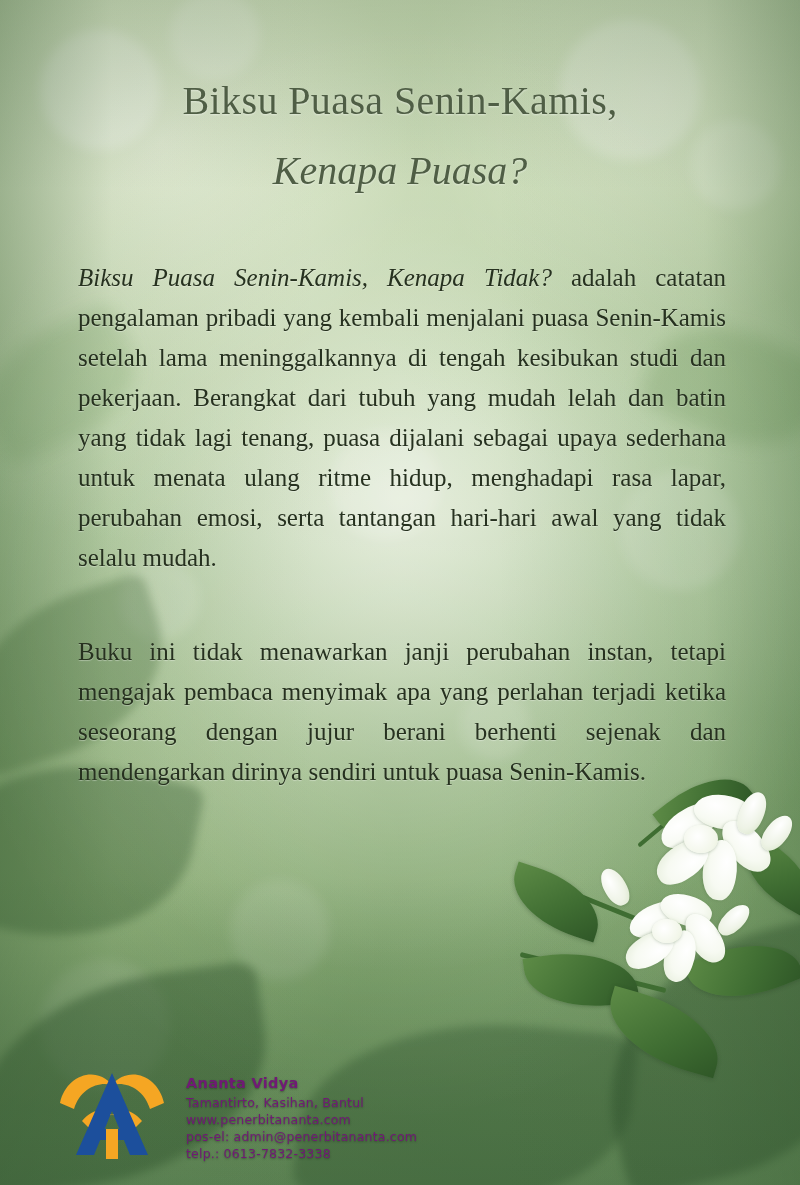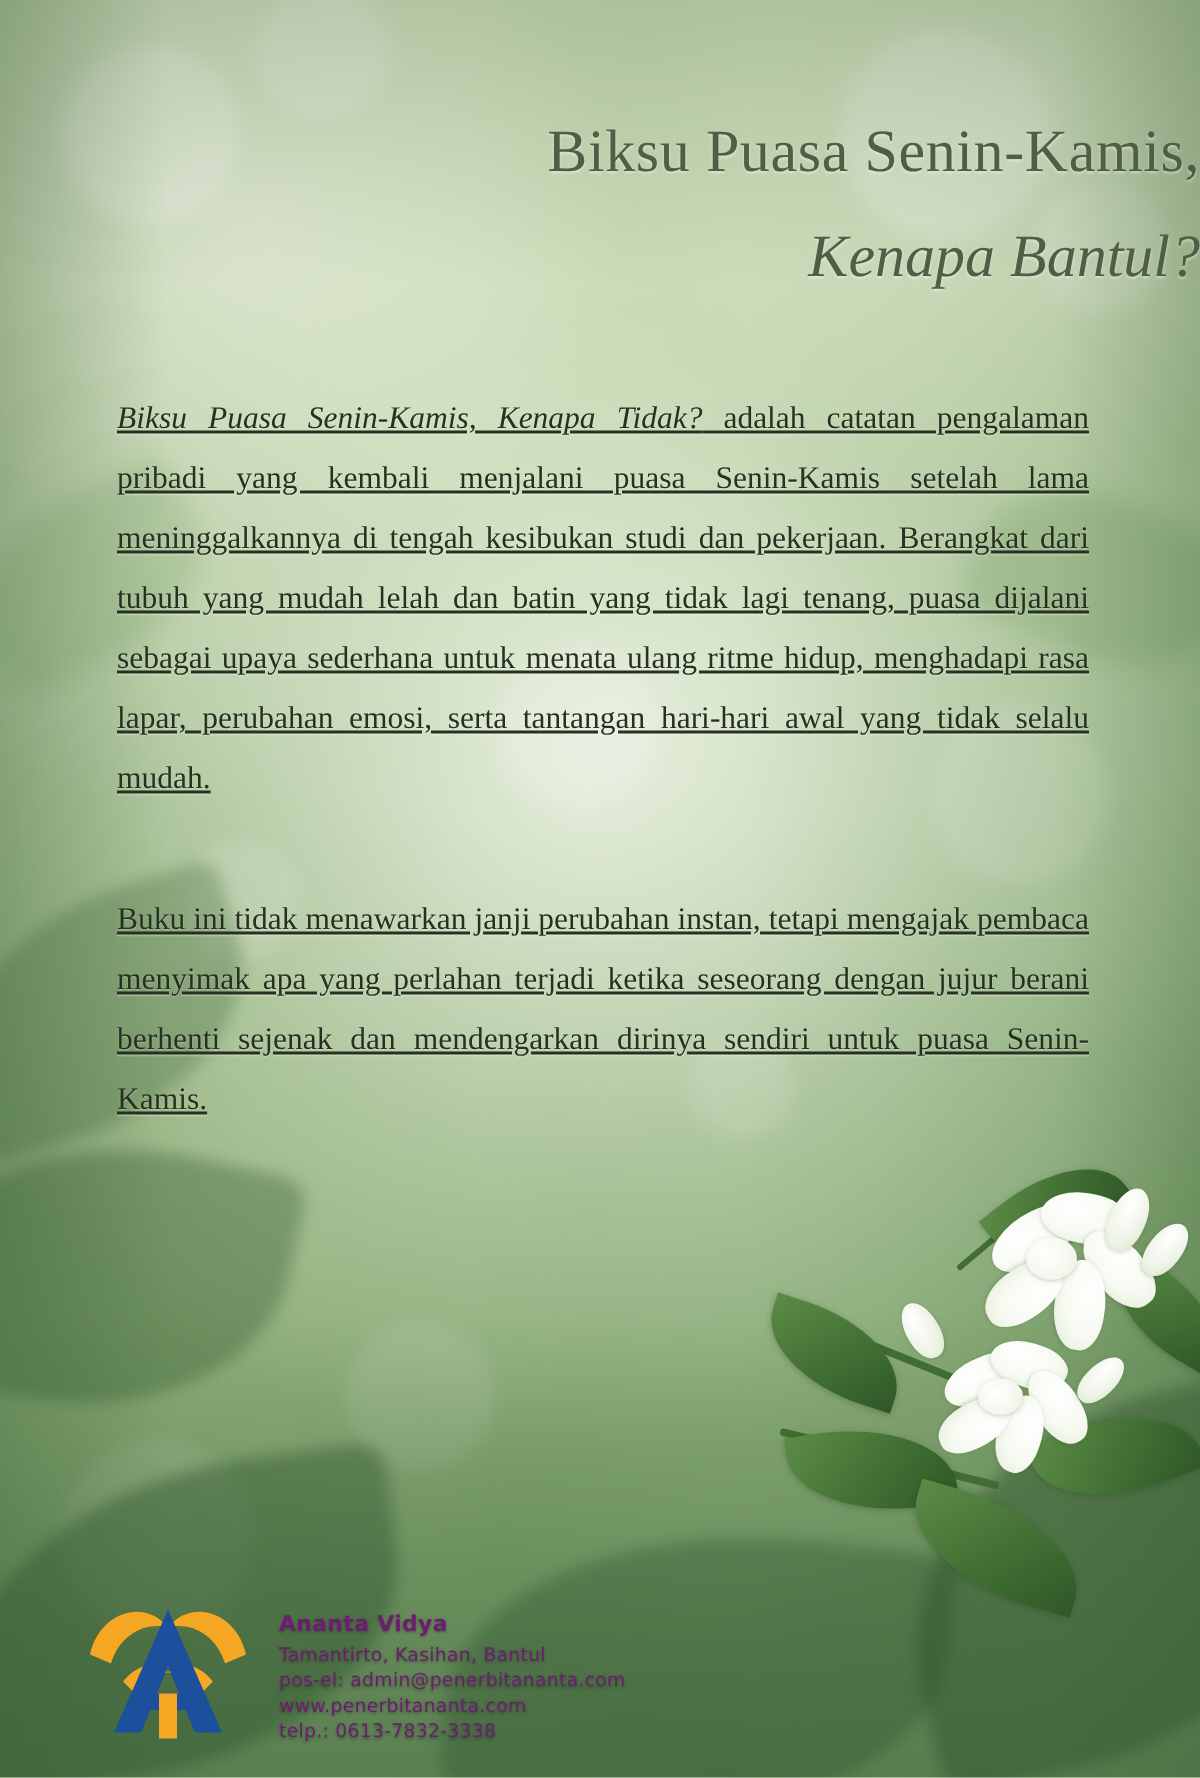--- a/index.html
+++ b/index.html
@@ -98,21 +98,21 @@
     z-index: 5;
     width: 100%;
     height: 100%;
   }
 
   #title-block {
     position: absolute;
     top: 78px;
     left: 0;
     right: 0;
-    text-align: right;
+    text-align: center;
     color: #4d5c43;
   }
   #title-line-1 {
     font-family: "Liberation Serif", serif;
     font-size: 40px;
     letter-spacing: 0.4px;
     line-height: 1.15;
     color: #4f5e45;
     text-shadow: 0 1px 2px rgba(255,255,255,0.45);
   }
@@ -128,27 +128,26 @@
 
   #blurb {
     position: absolute;
     top: 258px;
     left: 78px;
     width: 648px;
     color: #26311f;
   }
   .para {
     font-family: "Liberation Serif", serif;
-    font-size: 21px;
+    font-size: 25px;
     line-height: 40px;
     text-align: justify;
     text-justify: inter-word;
     margin: 0 0 54px 0;
     text-shadow: 0 1px 1px rgba(255,255,255,0.35);
-    text-decoration: underline;
   }
   .para:last-child { margin-bottom: 0; }
   .para .book-title {
     font-style: italic;
   }
 
   
   #publisher-block {
     position: absolute;
     left: 52px;
@@ -244,21 +243,21 @@
     <div class="bud" style="left:232px; top:36px; width:24px; height:44px; transform:rotate(24deg);"></div>
     <div class="bud" style="left:258px; top:58px; width:22px; height:40px; transform:rotate(38deg);"></div>
     <div class="bud" style="left:96px; top:112px; width:22px; height:40px; transform:rotate(-30deg);"></div>
     <div class="bud" style="left:216px; top:146px; width:20px; height:38px; transform:rotate(46deg);"></div>
   </div>
 
   <div class="content">
 
     <div id="title-block">
       <div id="title-line-1">Biksu Puasa Senin-Kamis,</div>
-      <div id="title-line-2">Kenapa Bantul?</div>
+      <div id="title-line-2">Kenapa Puasa?</div>
     </div>
 
     <div id="blurb">
       <p class="para"><span class="book-title">Biksu Puasa Senin-Kamis, Kenapa Tidak?</span><span> adalah catatan pengalaman pribadi yang kembali menjalani puasa Senin-Kamis setelah lama meninggalkannya di tengah kesibukan studi dan pekerjaan. Berangkat dari tubuh yang mudah lelah dan batin yang tidak lagi tenang, puasa dijalani sebagai upaya sederhana untuk menata ulang ritme hidup, menghadapi rasa lapar, perubahan emosi, serta tantangan hari-hari awal yang tidak selalu mudah.</span></p>
       <p class="para">Buku ini tidak menawarkan janji perubahan instan, tetapi mengajak pembaca menyimak apa yang perlahan terjadi ketika seseorang dengan jujur berani berhenti sejenak dan mendengarkan dirinya sendiri untuk puasa Senin-Kamis.</p>
     </div>
 
     <div id="publisher-block">
       <div id="publisher-logo">
         <svg viewBox="0 0 120 104" width="120" height="104" aria-hidden="true">
@@ -269,20 +268,20 @@
           <path d="M90 62 C 80 50, 68 48, 60 56 C 70 56, 78 60, 82 70 Z" fill="#f5a623"></path>
 
           <path d="M60 14 L 96 96 L 78 96 L 60 52 L 42 96 L 24 96 Z" fill="#1c4f9c"></path>
           <rect x="44" y="70" width="32" height="11" fill="#1c4f9c"></rect>
           <rect x="54" y="70" width="12" height="30" fill="#f5a623"></rect>
         </svg>
       </div>
       <div id="publisher-info">
         <div id="publisher-name">Ananta Vidya</div>
         <div class="pub-line">Tamantirto, Kasihan, Bantul</div>
+        <div class="pub-line">www.penerbitananta.com</div>
         <div class="pub-line">pos-el: admin@penerbitananta.com</div>
-        <div class="pub-line">www.penerbitananta.com</div>
         <div class="pub-line">telp.: 0613-7832-3338</div>
       </div>
     </div>
 
   </div>
 </div>
 
 </body></html>

